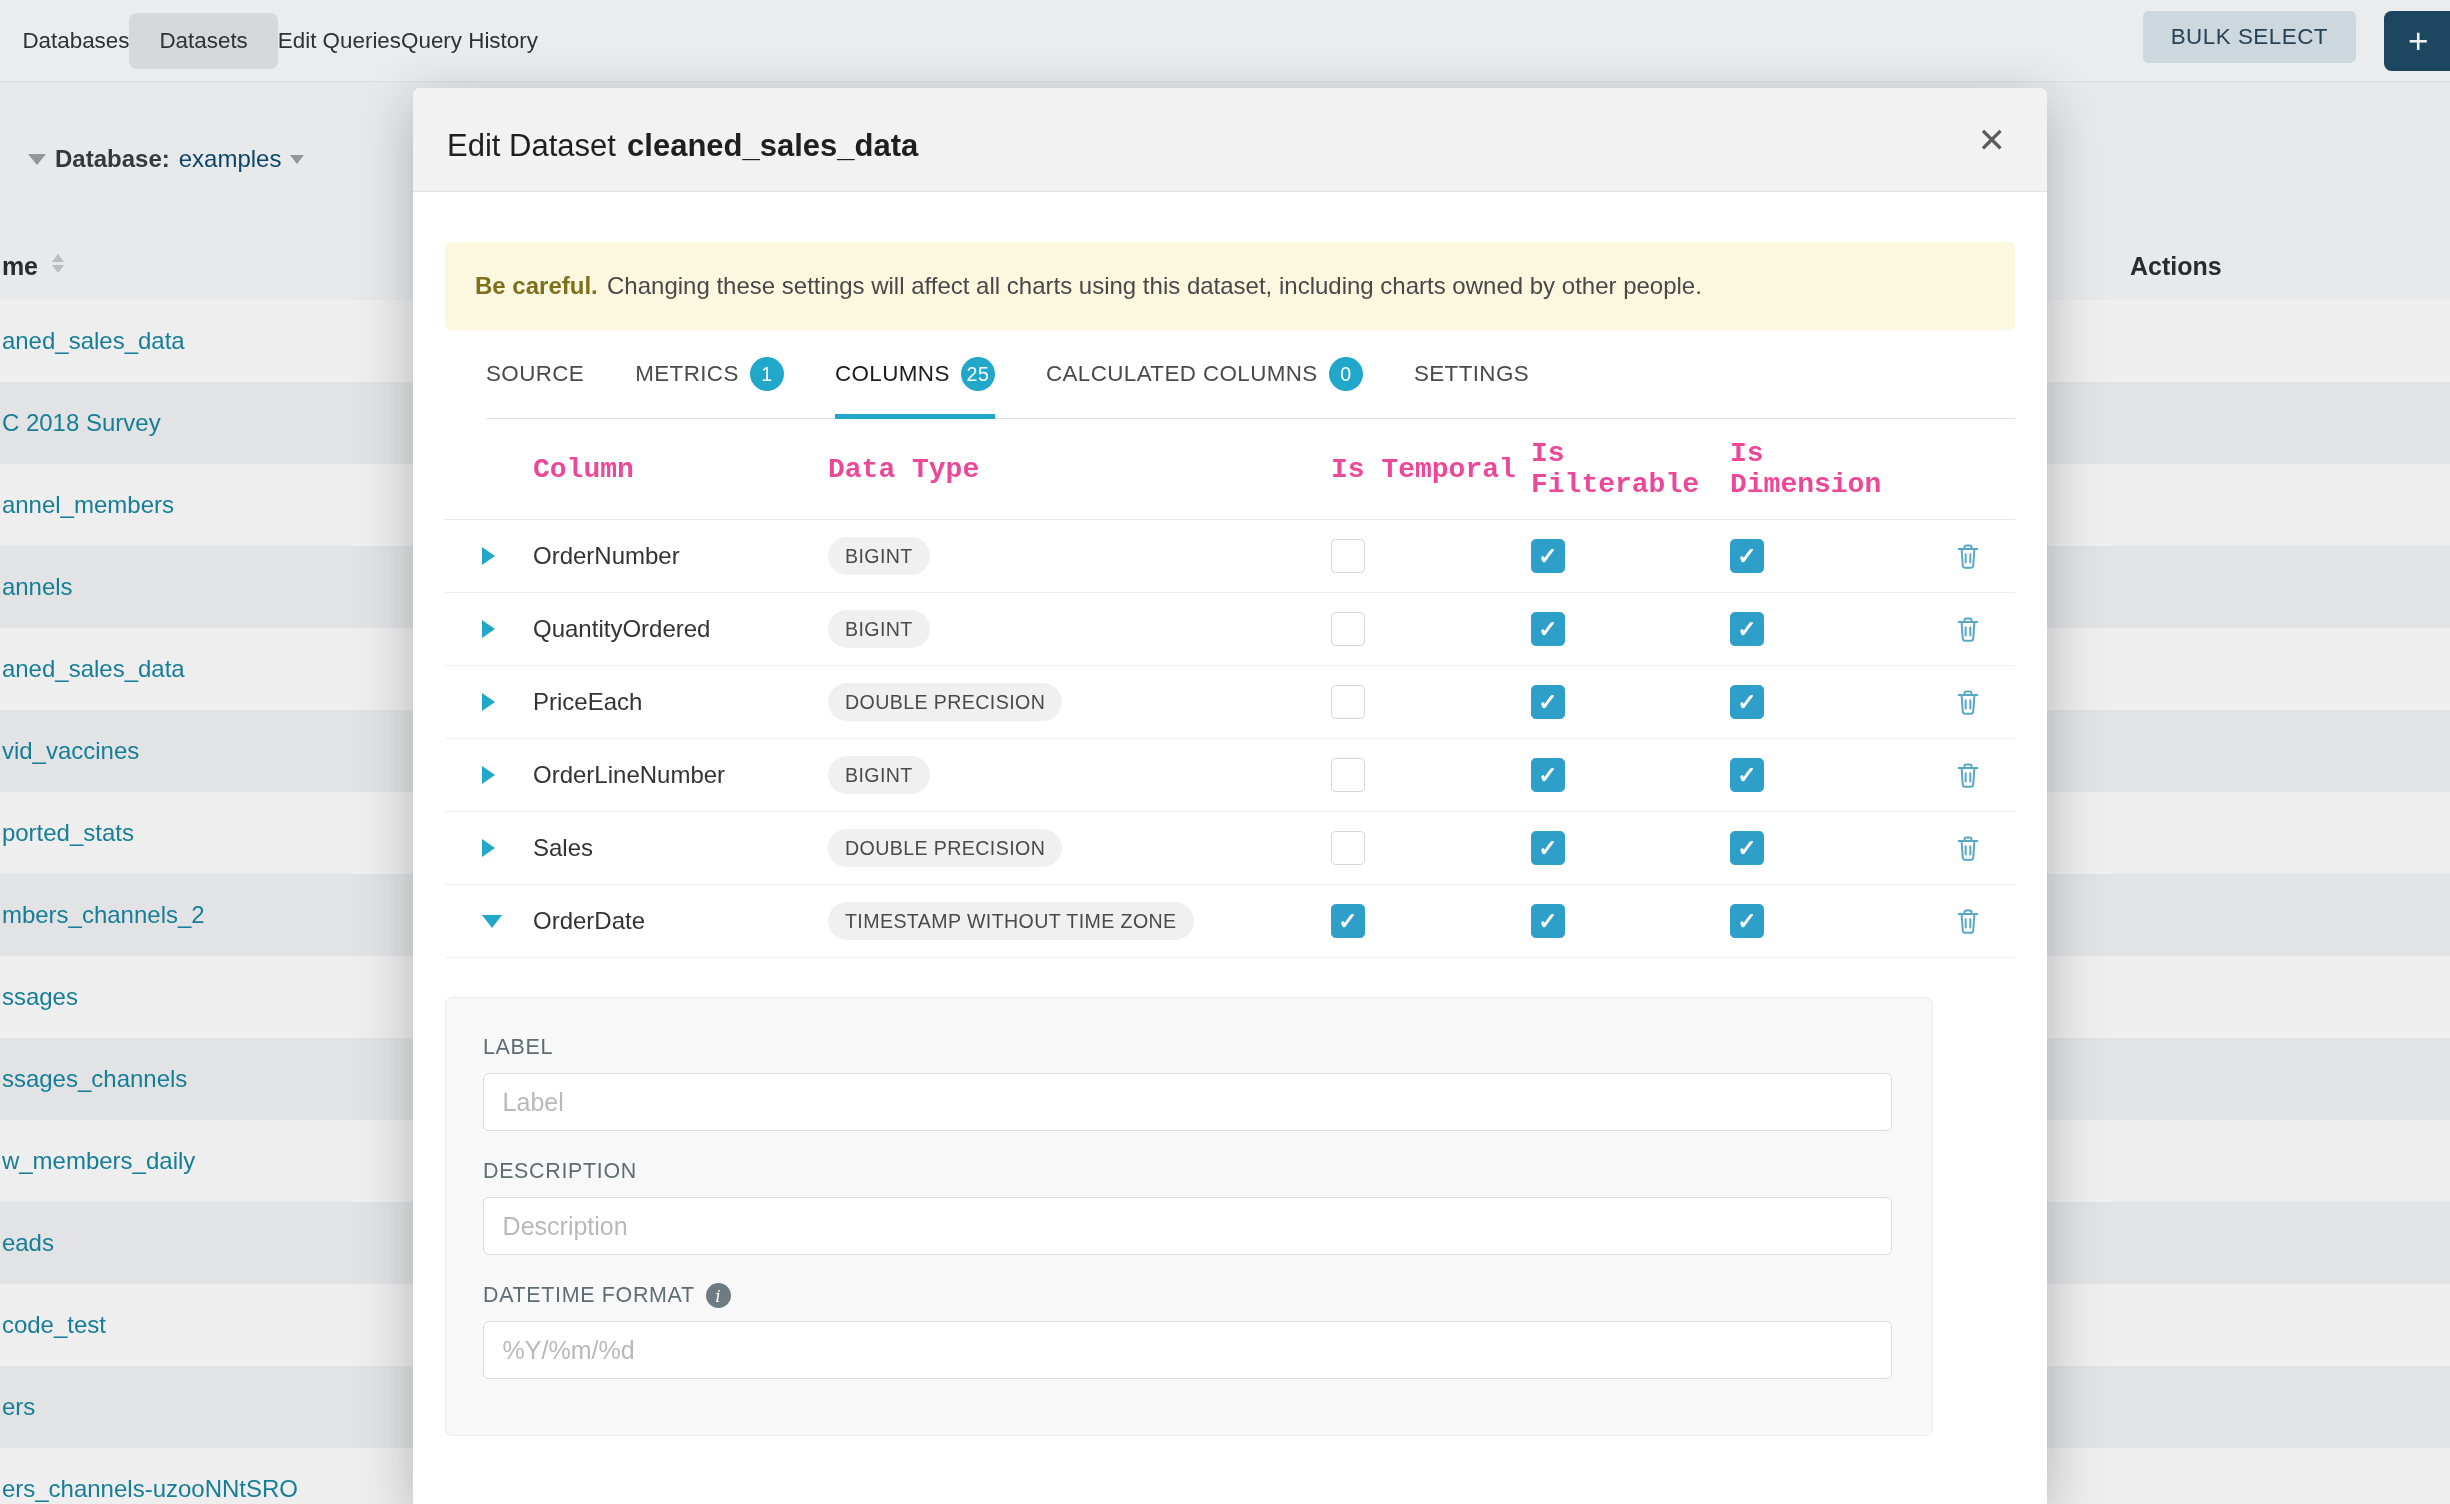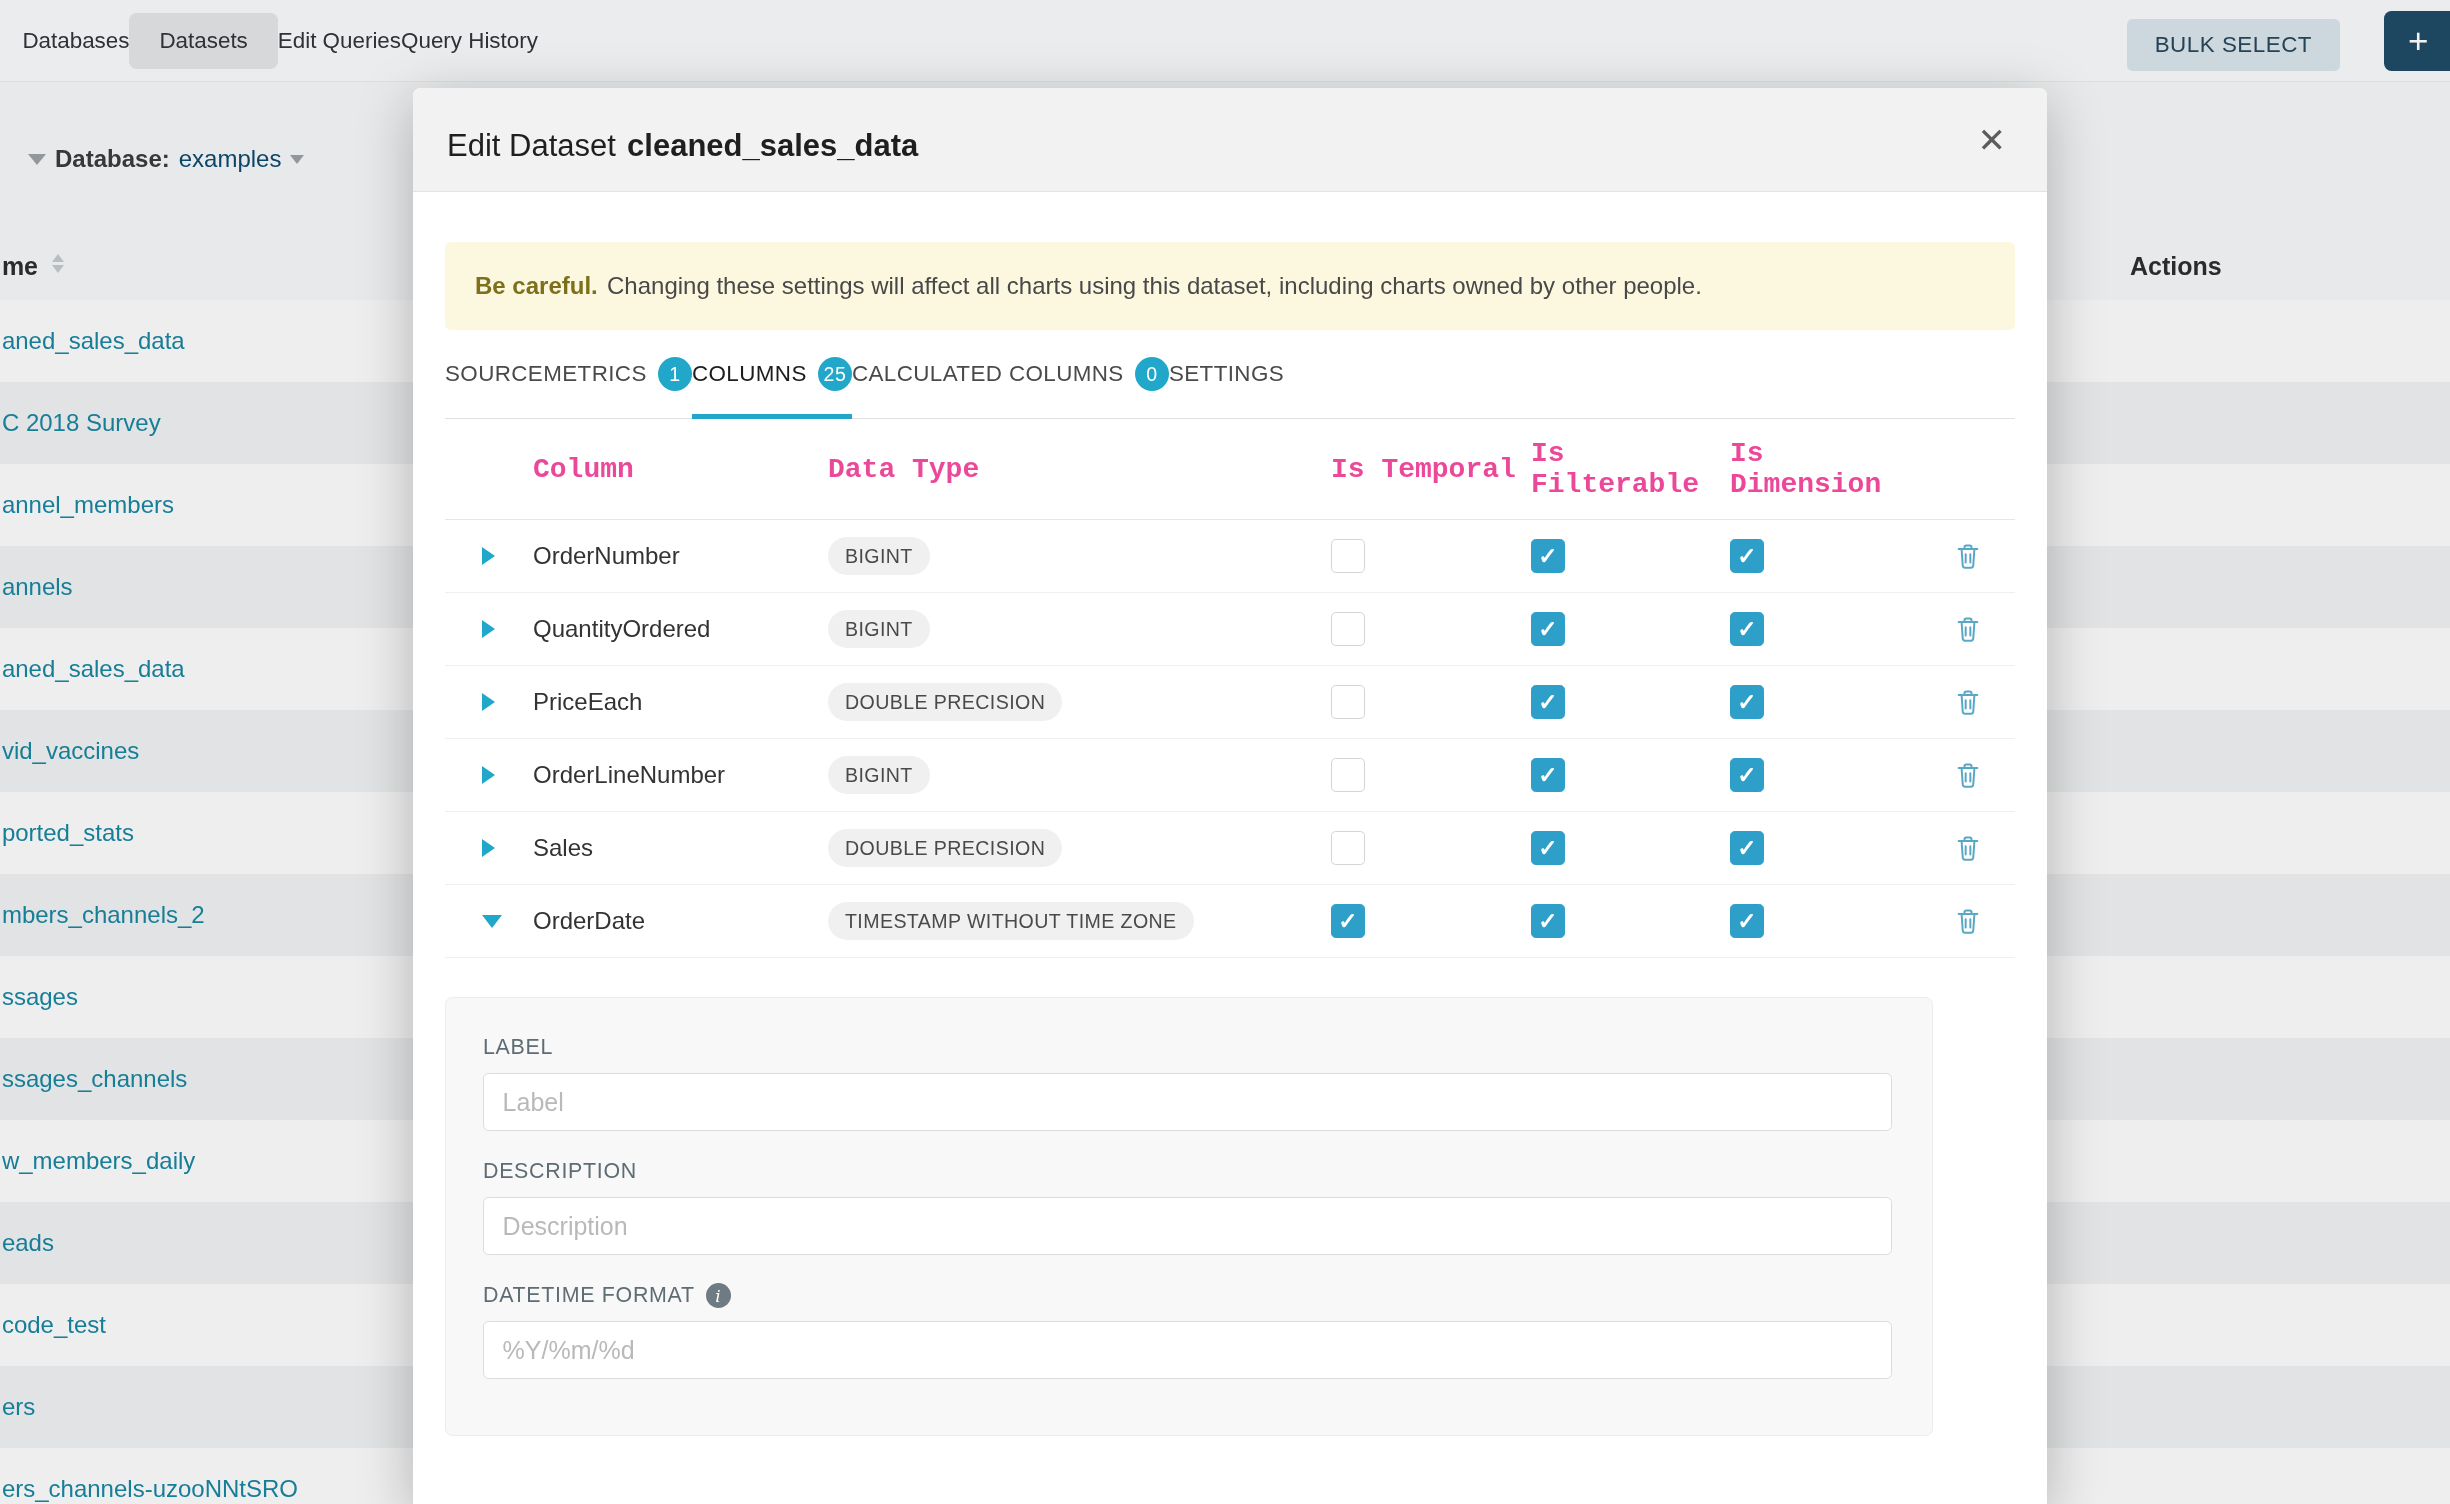--- a/index.html
+++ b/index.html
@@ -13,21 +13,21 @@
 
   
   .topnav {
     position:absolute; top:0; left:0; width:100%; height:82px;
     background:#f8f9fa; border-bottom:0.9px solid #e9eaeb;
     display:flex; align-items:center; padding-left:22.4px;
   }
   .nav-tabs { display:flex; align-items:center; }
   .nav-item { font-size:22.4px; color:#32343a; cursor:pointer; padding:15px 0; white-space:nowrap; }
   .nav-item.nav-active { background:#e2e4e5; border-radius:7.5px; padding:15px 30px; }
-  .nav-right { margin-left:auto; display:flex; align-items:flex-end; gap:44px; }
+  .nav-right { margin-left:auto; display:flex; align-items:flex-start; gap:28px; }
   .bulk-btn {
     height:52px; padding:0 28px; border:none; border-radius:5.6px;
     background:#d9e3ea; color:#29465a; font-size:22.4px; letter-spacing:0.5px;
     font-family:inherit; font-weight:500; cursor:pointer;
   }
   .add-btn {
     width:103px; height:60px; margin-right:-37px; border:none; border-radius:7.5px;
     background:#1f4b66; color:#fff; cursor:pointer; font-family:inherit;
     display:flex; align-items:center; justify-content:flex-start; padding-left:24px;
   }
@@ -77,22 +77,23 @@
   .close { margin-left:auto; font-size:34px; color:#5c5c5c; cursor:pointer; line-height:1; }
 
   .modal-body { padding:0 32px; }
   .warning {
     margin-top:50px; min-height:88px; background:#fcf8e0; border-radius:5.6px;
     display:flex; align-items:center; padding:0 30px; font-size:24px; color:#484848;
   }
   .warning b { color:#7d6f1b; font-weight:bold; margin-right:9.3px; white-space:nowrap; }
 
   .tabs {
-    height:89px; display:flex; align-items:center; 
+    height:89px; display:flex; align-items:center; gap:51px;
     border-bottom:0.9px solid #e0e0e0;
+    margin-left:41px;
   }
   .mtab { position:relative; height:100%; display:flex; align-items:center; gap:11.2px;
     font-size:22.4px; color:#4a4a4a; letter-spacing:0.4px; cursor:pointer; white-space:nowrap; }
   .mtab.mtab-active { color:#1c1c1c; }
   .mtab.mtab-active::after {
     content:''; position:absolute; left:0; right:0; bottom:-0.9px; height:4.7px; background:#20a7c9;
   }
   .badge {
     min-width:34px; height:34px; padding:0 5.6px; border-radius:17px;
     background:#20a7c9; color:#fff; font-size:19.6px;

